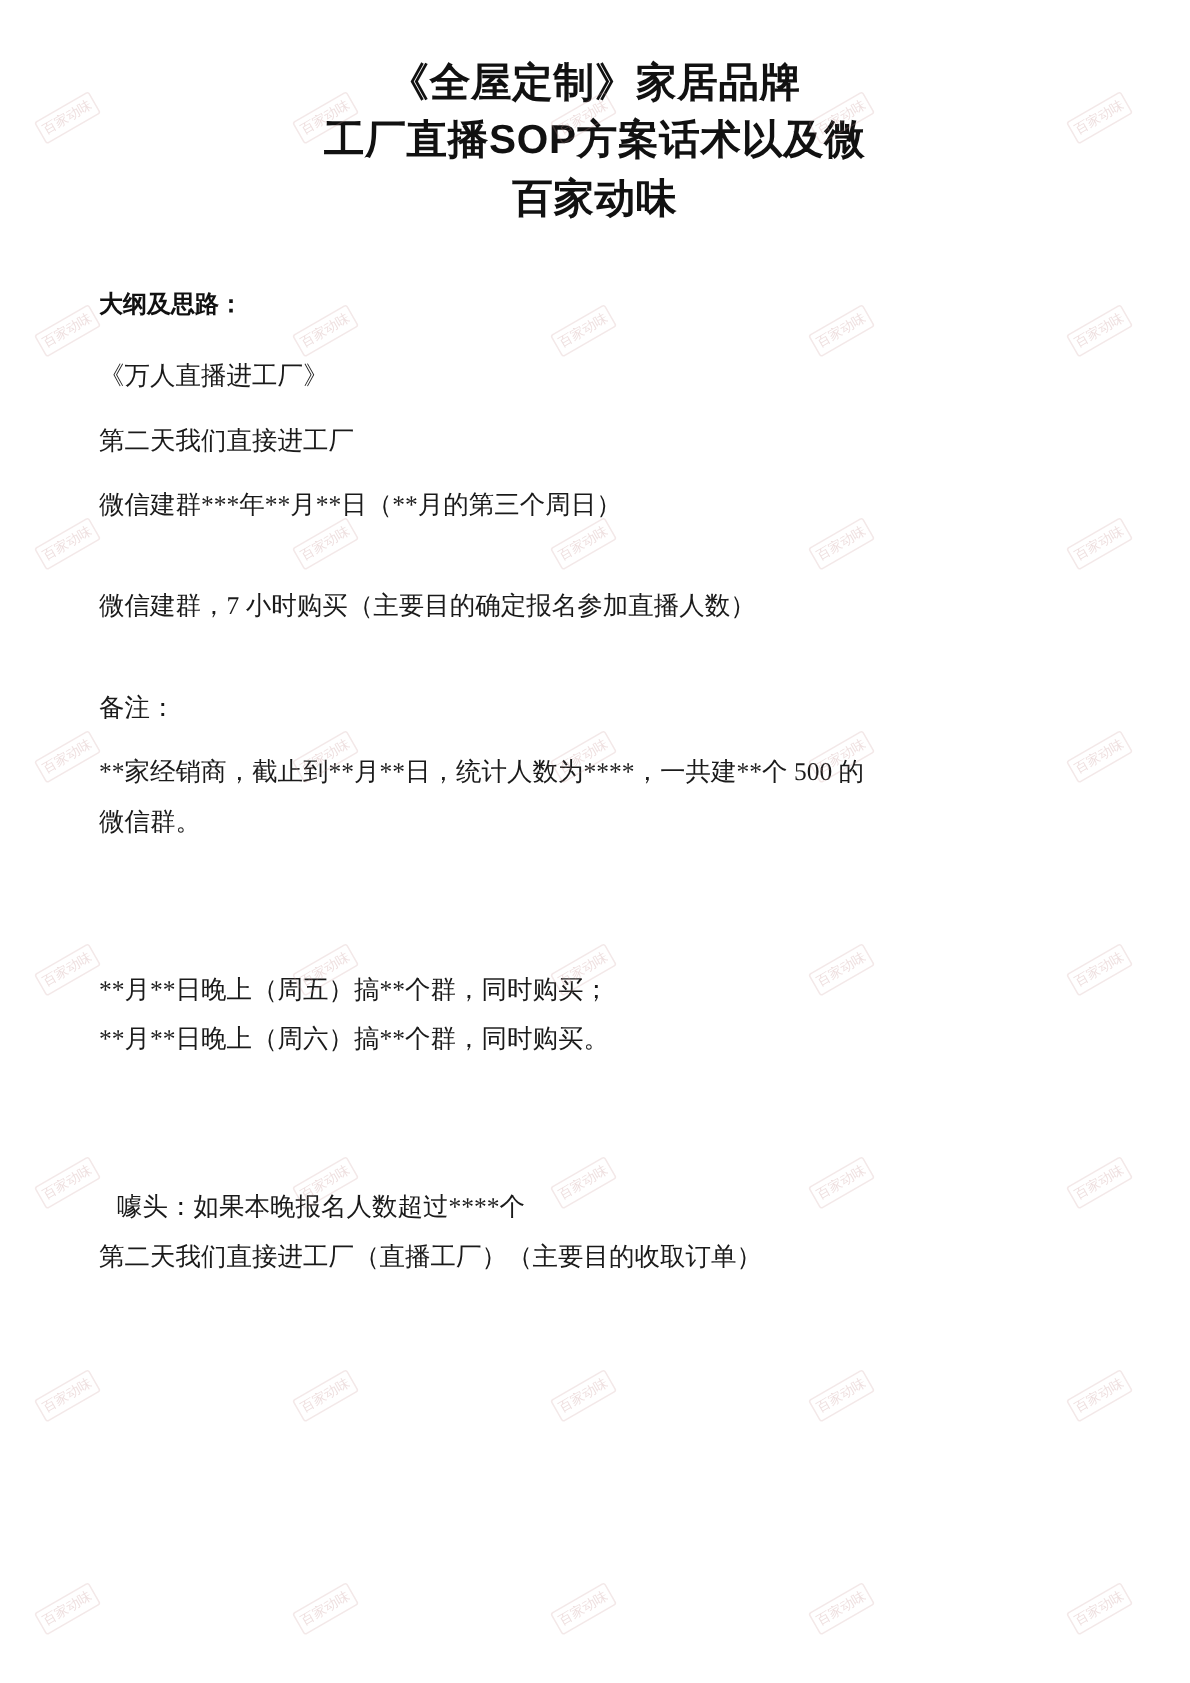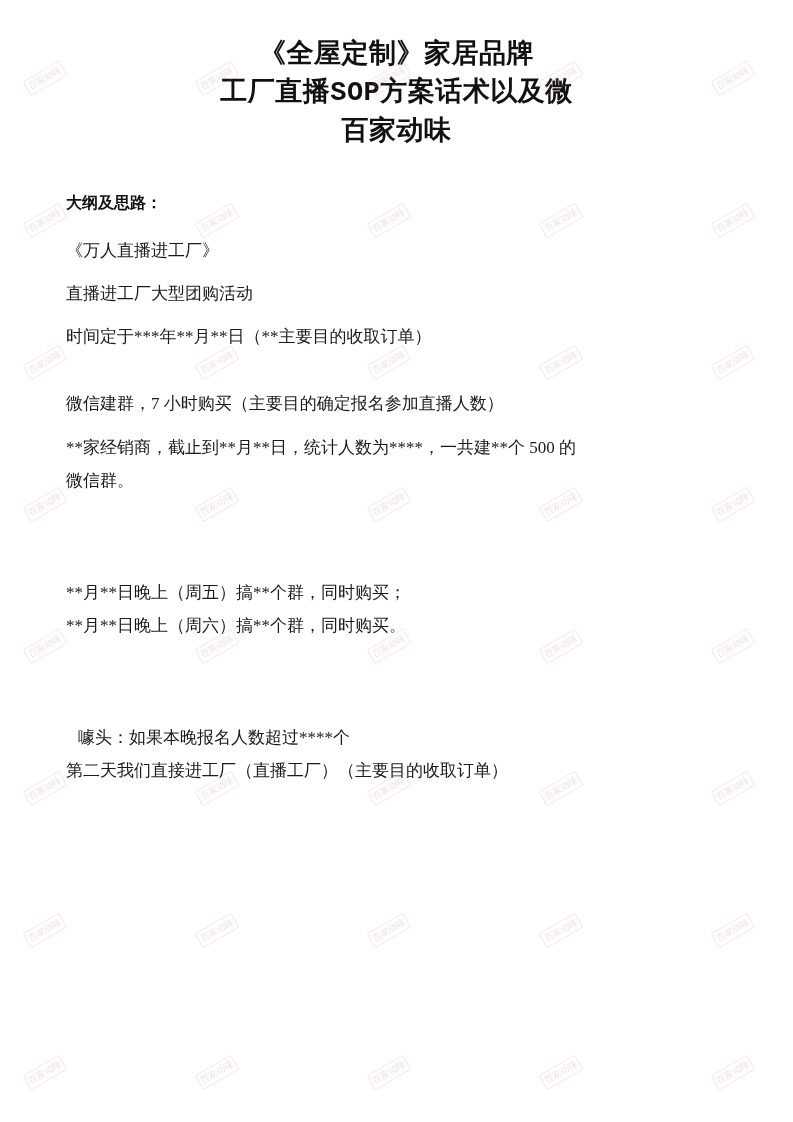--- a/index.html
+++ b/index.html
@@ -39,21 +39,21 @@
   .page {
     position: relative;
     z-index: 1;
     padding: 28px 62px 0 62px;
     box-sizing: border-box;
     height: 100%;
   }
 
   .doc-title {
     text-align: center;
-    font-family: Liberation Mono, monospace;
+    font-family: Liberation Sans, sans-serif;
     font-weight: bold;
     font-size: 27px;
     line-height: 1.42;
     color: #111111;
     margin: 8px 0 0 0;
     letter-spacing: 0.5px;
   }
   .doc-title .tline { display: block; }
 
   .section-heading {
@@ -137,23 +137,24 @@
   <h1 class="doc-title">
     <span class="tline">《全屋定制》家居品牌</span>
     <span class="tline">工厂直播SOP方案话术以及微</span>
     <span class="tline">百家动味</span>
   </h1>
 
   <div class="section-heading">大纲及思路：</div>
 
   <div class="body-block">
     <p class="para gap-sm">《万人直播进工厂》</p>
-    <p class="para gap-sm">直播进工厂大型团购活动</p>
-    <p class="para gap-sm">时间定于***年**月**日（**主要目的收取订单）</p>
+    <p class="para gap-sm">第二天我们直接进工厂</p>
+    <p class="para gap-sm">微信建群***年**月**日（**月的第三个周日）</p>
     <p class="para gap-md">微信建群，7 小时购买（主要目的确定报名参加直播人数）</p>
+    <p class="para gap-md">备注：</p>
     <p class="para gap-sm">**家经销商，截止到**月**日，统计人数为****，一共建**个 500 的</p>
     <p class="para">微信群。</p>
     <p class="para gap-lg">**月**日晚上（周五）搞**个群，同时购买；</p>
     <p class="para">**月**日晚上（周六）搞**个群，同时购买。</p>
     <p class="para gap-lg pad-left">噱头：如果本晚报名人数超过****个</p>
     <p class="para">第二天我们直接进工厂（直播工厂）（主要目的收取订单）</p>
   </div>
 
 </div>
 

